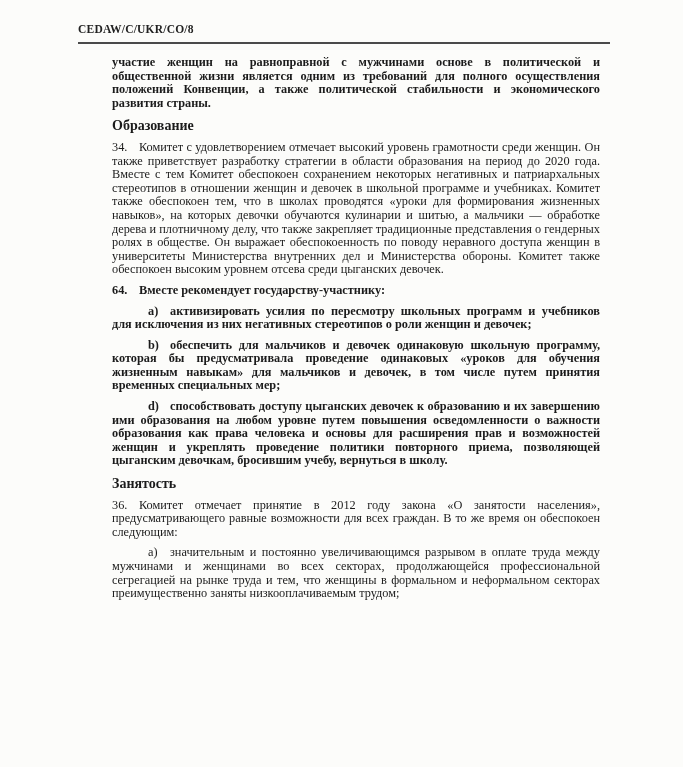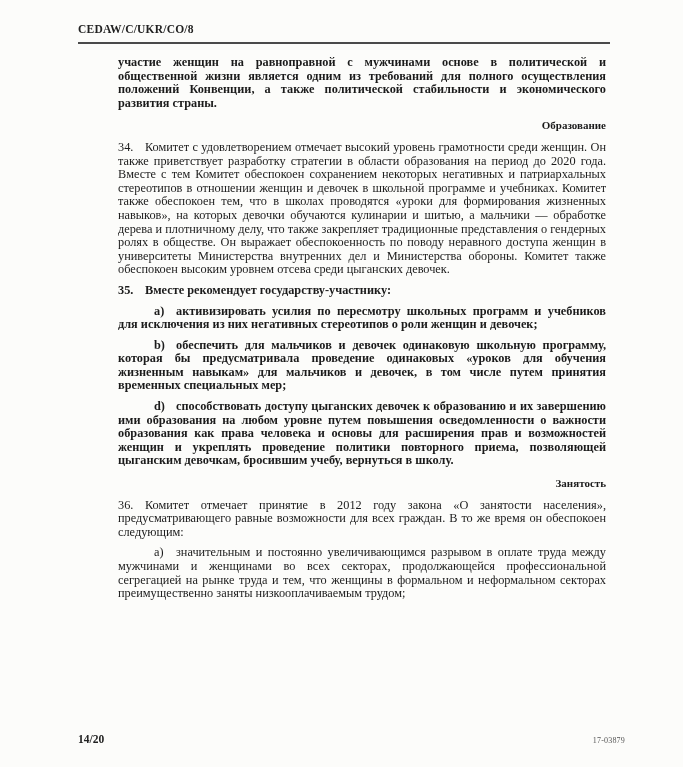--- a/index.html
+++ b/index.html
@@ -27,37 +27,37 @@
   }
   .doc-symbol {
     font-weight: bold;
     font-size: 11.5px;
     letter-spacing: 0.2px;
     color: #222222;
   }
   .doc-body {
     position: absolute;
     top: 56px;
-    left: 118px;
+    left: 112px;
     width: 488px;
     font-size: 12.3px;
     line-height: 13.6px;
     text-align: justify;
   }
   .para {
     margin: 0 0 7px 0;
   }
   .bold {
     font-weight: bold;
   }
   .section-heading {
-    font-size: 11px;
+    font-size: 14px;
     line-height: 13.6px;
     font-weight: bold;
-    text-align: right;
+    text-align: left;
     margin: 9px 0 8px 0;
   }
   .para-num {
     display: inline-block;
     width: 27px;
     text-indent: 0;
   }
   .item {
     text-indent: 36px;
   }
@@ -96,35 +96,31 @@
   </header>
 
   <main class="doc-body">
 
     <p class="para bold">участие женщин на равноправной с мужчинами основе в политической и общественной жизни является одним из требований для полного осуществления положений Конвенции, а также политической стабильности и экономического развития страны.</p>
 
     <div class="section-heading">Образование</div>
 
     <p class="para"><span class="para-num">34.</span><span>Комитет с удовлетворением отмечает высокий уровень грамотности среди женщин. Он также приветствует разработку стратегии в области образования на период до 2020 года. Вместе с тем Комитет обеспокоен сохранением некоторых негативных и патриархальных стереотипов в отношении женщин и девочек в школьной программе и учебниках. Комитет также обеспокоен тем, что в школах проводятся «уроки для формирования жизненных навыков», на которых девочки обучаются кулинарии и шитью, а мальчики — обработке дерева и плотничному делу, что также закрепляет традиционные представления о гендерных ролях в обществе. Он выражает обеспокоенность по поводу неравного доступа женщин в университеты Министерства внутренних дел и Министерства обороны. Комитет также обеспокоен высоким уровнем отсева среди цыганских девочек.</span></p>
 
-    <p class="para bold"><span class="para-num">35.</span><span>Вместе рекомендует государству-участнику:</span></p>
+    <p class="para bold"><span class="para-num">64.</span><span>Вместе рекомендует государству-участнику:</span></p>
 
     <p class="para item bold"><span class="item-letter">a)</span><span>активизировать усилия по пересмотру школьных программ и учебников для исключения из них негативных стереотипов о роли женщин и девочек;</span></p>
 
     <p class="para item bold"><span class="item-letter">b)</span><span>обеспечить для мальчиков и девочек одинаковую школьную программу, которая бы предусматривала проведение одинаковых «уроков для обучения жизненным навыкам» для мальчиков и девочек, в том числе путем принятия временных специальных мер;</span></p>
 
 
     <p class="para item bold"><span class="item-letter">d)</span><span>способствовать доступу цыганских девочек к образованию и их завершению ими образования на любом уровне путем повышения осведомленности о важности образования как права человека и основы для расширения прав и возможностей женщин и укреплять проведение политики повторного приема, позволяющей цыганским девочкам, бросившим учебу, вернуться в школу.</span></p>
 
     <div class="section-heading">Занятость</div>
 
     <p class="para"><span class="para-num">36.</span><span>Комитет отмечает принятие в 2012 году закона «О занятости населения», предусматривающего равные возможности для всех граждан. В то же время он обеспокоен следующим:</span></p>
 
     <p class="para item"><span class="item-letter">a)</span><span>значительным и постоянно увеличивающимся разрывом в оплате труда между мужчинами и женщинами во всех секторах, продолжающейся профессиональной сегрегацией на рынке труда и тем, что женщины в формальном и неформальном секторах преимущественно заняты низкооплачиваемым трудом;</span></p>
 
   </main>
 
-  <footer class="doc-footer">
-    <span class="page-number">14/20</span>
-    <span class="doc-id">17-03879</span>
-  </footer>
 
 </div>
 
 </body></html>

